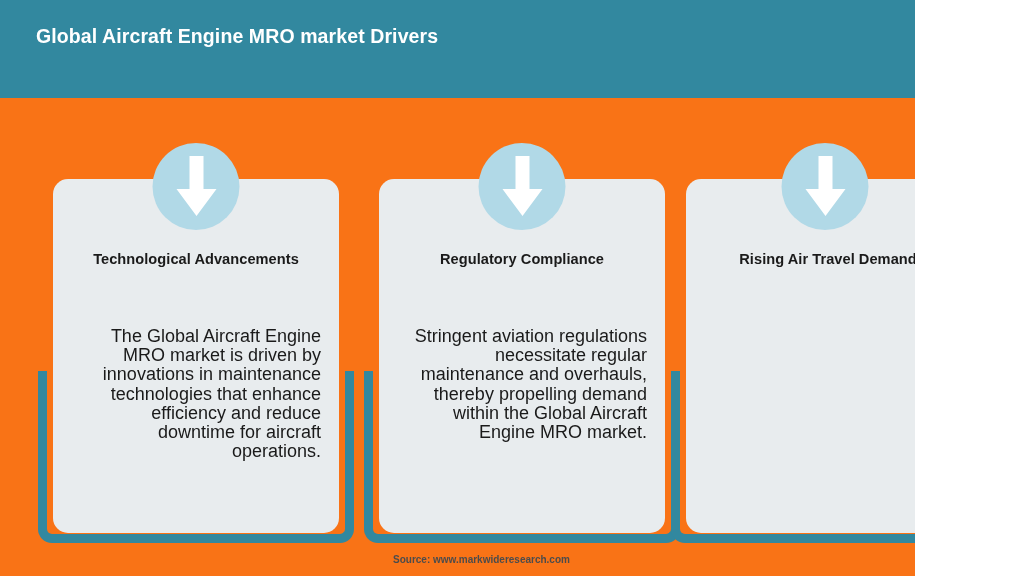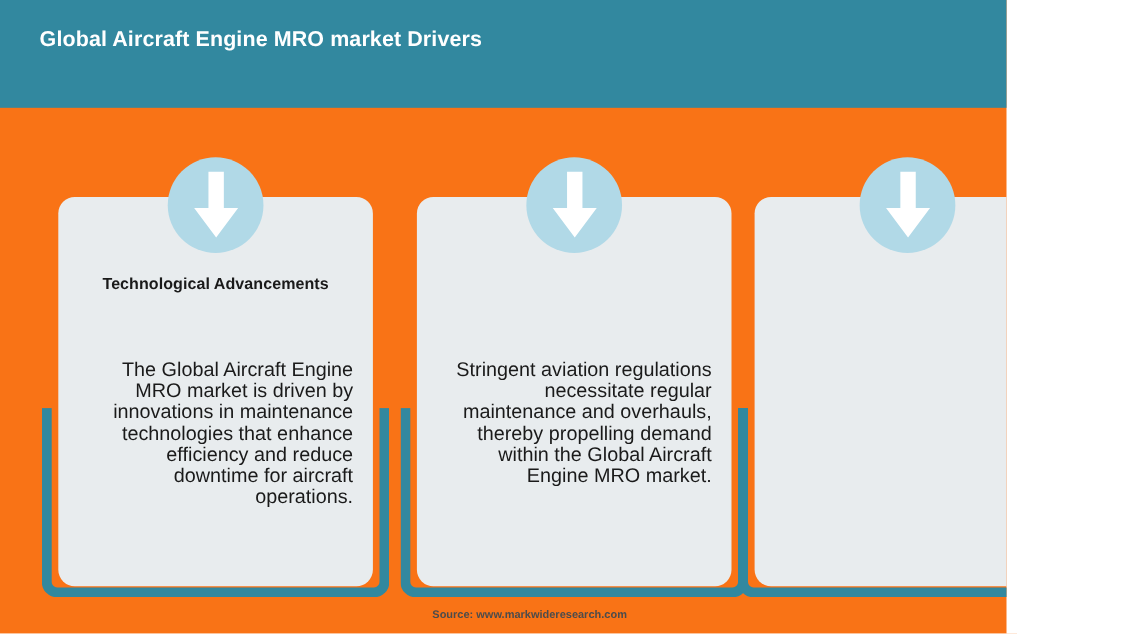--- a/index.html
+++ b/index.html
@@ -218,32 +218,34 @@
       <div class="badge">
         <svg width="44" height="62" viewBox="0 0 44 62">
           <path d="M15 0 L29 0 L29 33 L42 33 L22 60 L2 33 L15 33 Z" fill="#ffffff"></path>
         </svg>
       </div>
     </div>
 
     <div class="col col-1">
       <div class="frame"></div>
       <div class="card">
+        <div class="card-title">Regulatory Compliance</div>
         <div class="card-body">Stringent aviation regulations necessitate regular maintenance and overhauls, thereby propelling demand within the Global Aircraft Engine MRO market.</div>
       </div>
       <div class="badge">
         <svg width="44" height="62" viewBox="0 0 44 62">
           <path d="M15 0 L29 0 L29 33 L42 33 L22 60 L2 33 L15 33 Z" fill="#ffffff"></path>
         </svg>
       </div>
     </div>
 
     <div class="col col-2">
       <div class="frame"></div>
       <div class="card">
+        <div class="card-title">Rising Air Travel Demand</div>
       </div>
       <div class="badge">
         <svg width="44" height="62" viewBox="0 0 44 62">
           <path d="M15 0 L29 0 L29 33 L42 33 L22 60 L2 33 L15 33 Z" fill="#ffffff"></path>
         </svg>
       </div>
     </div>
 
   </div>
 

